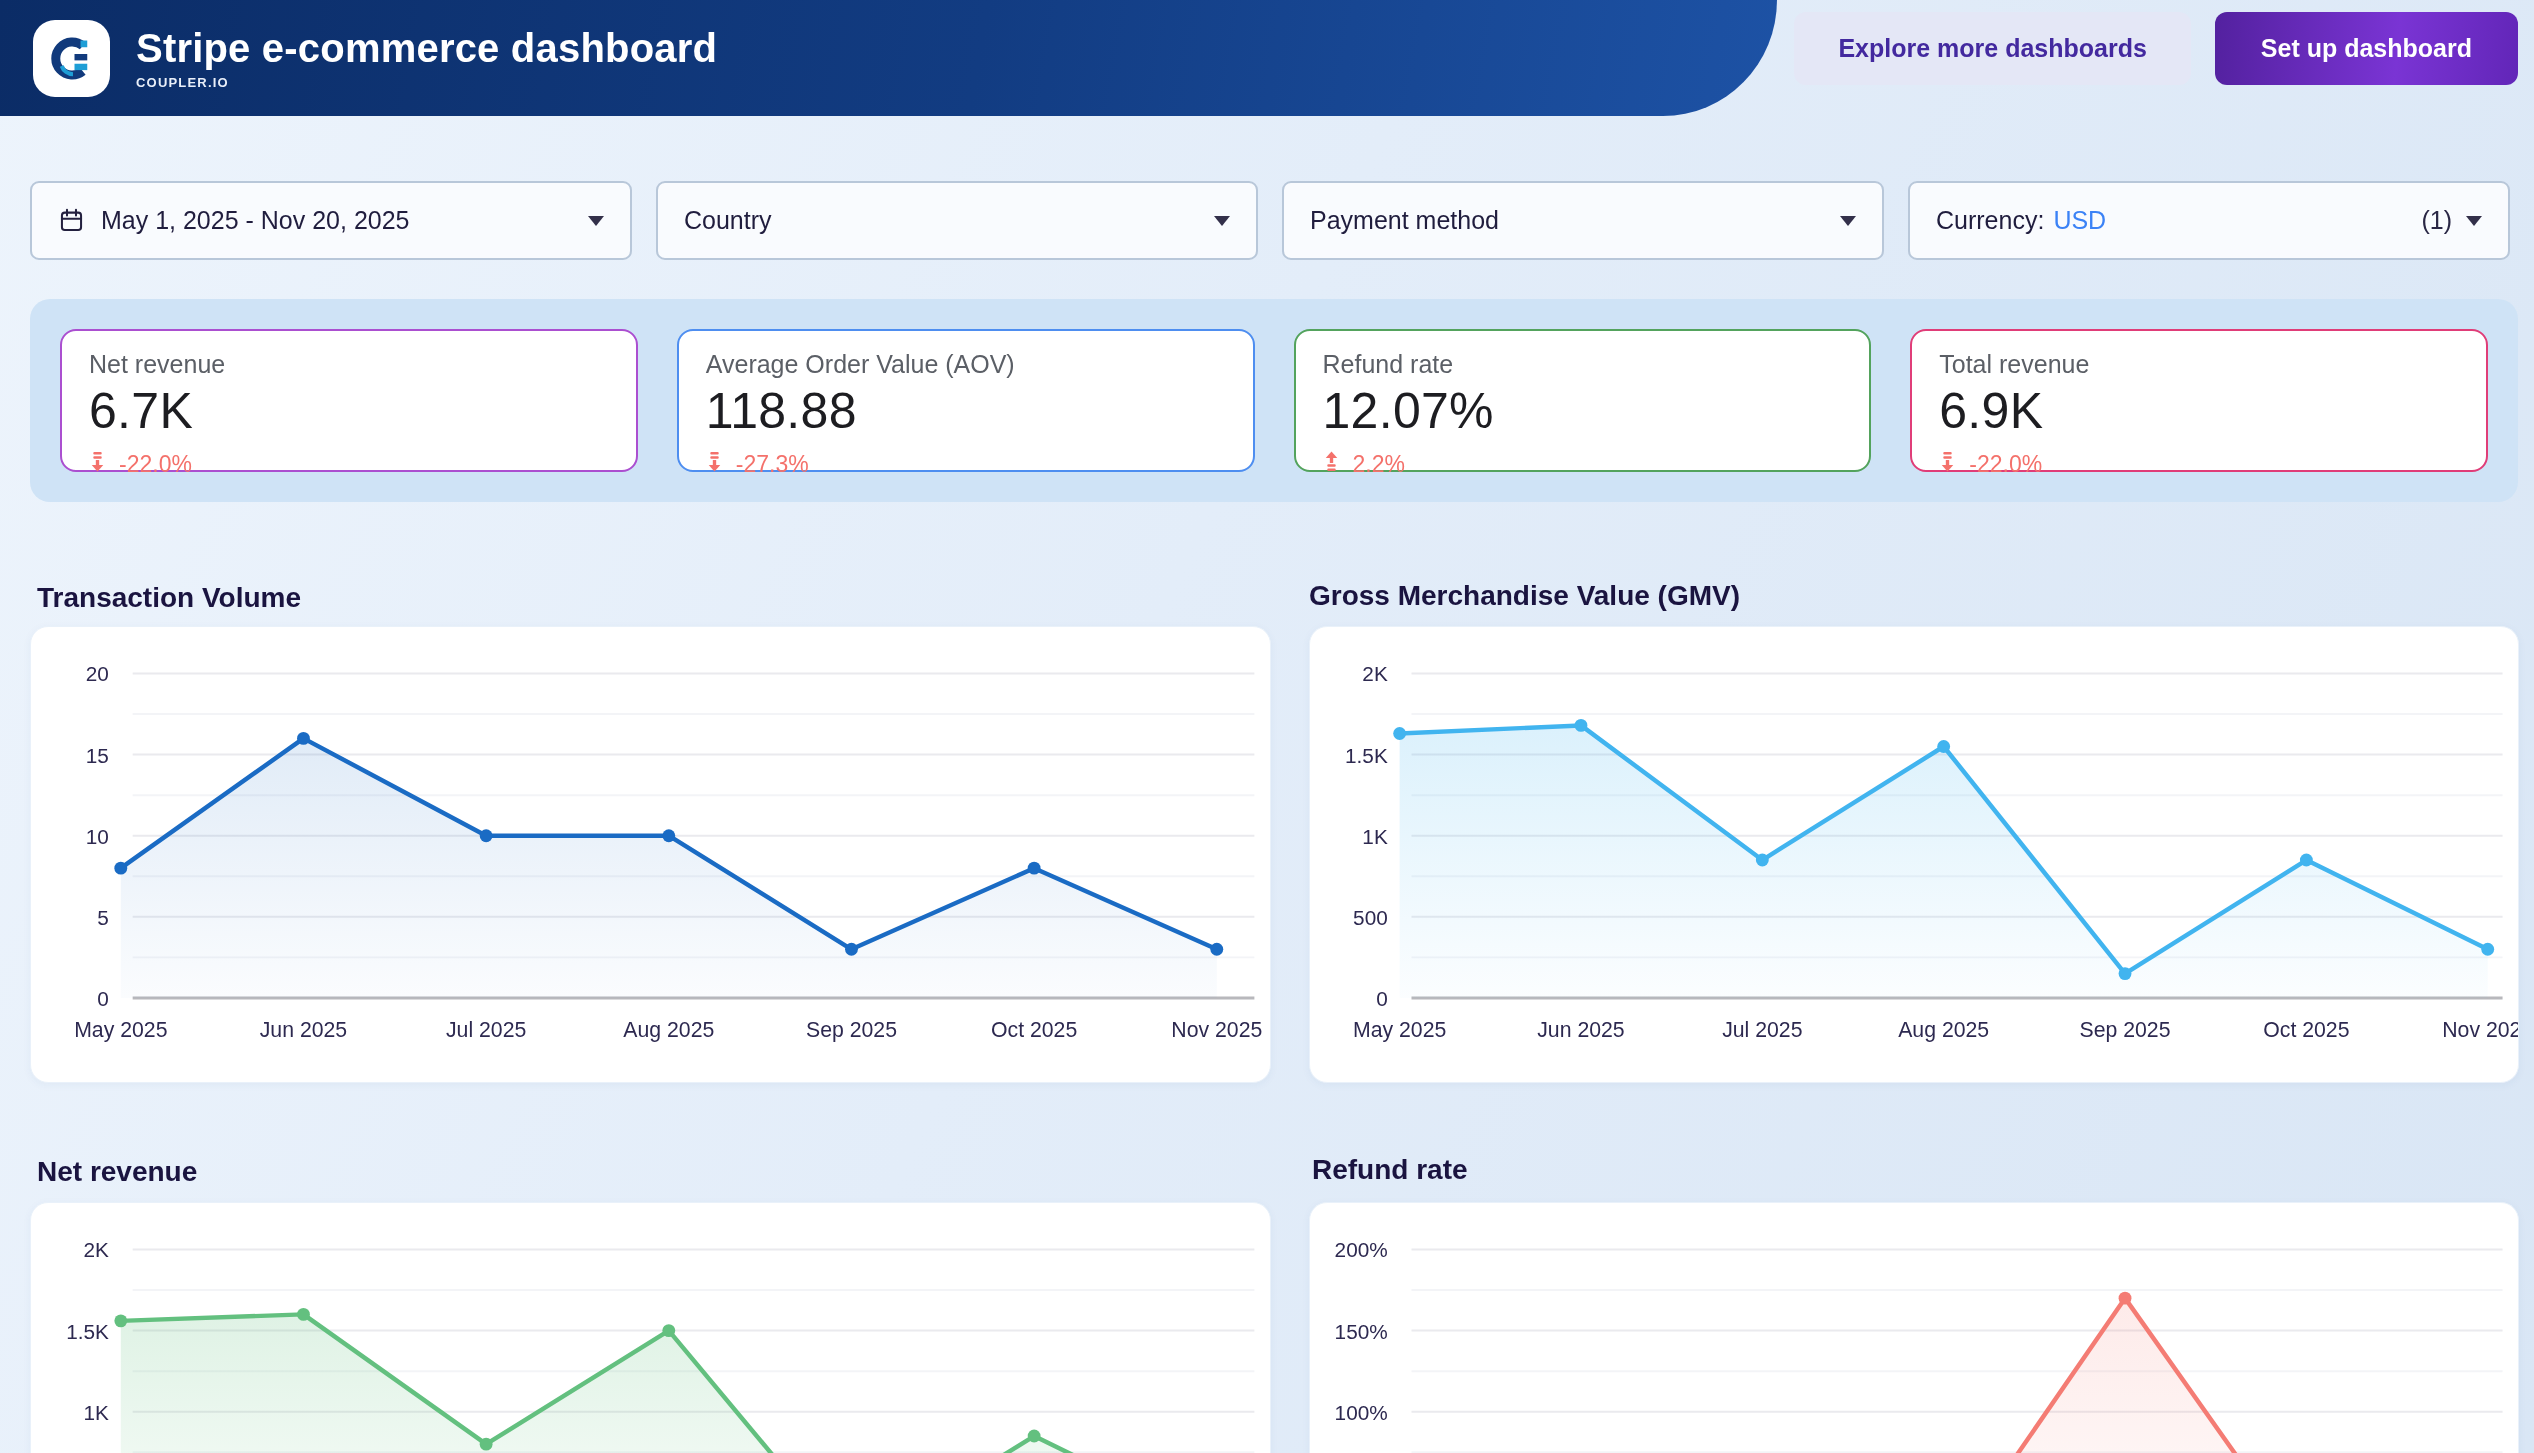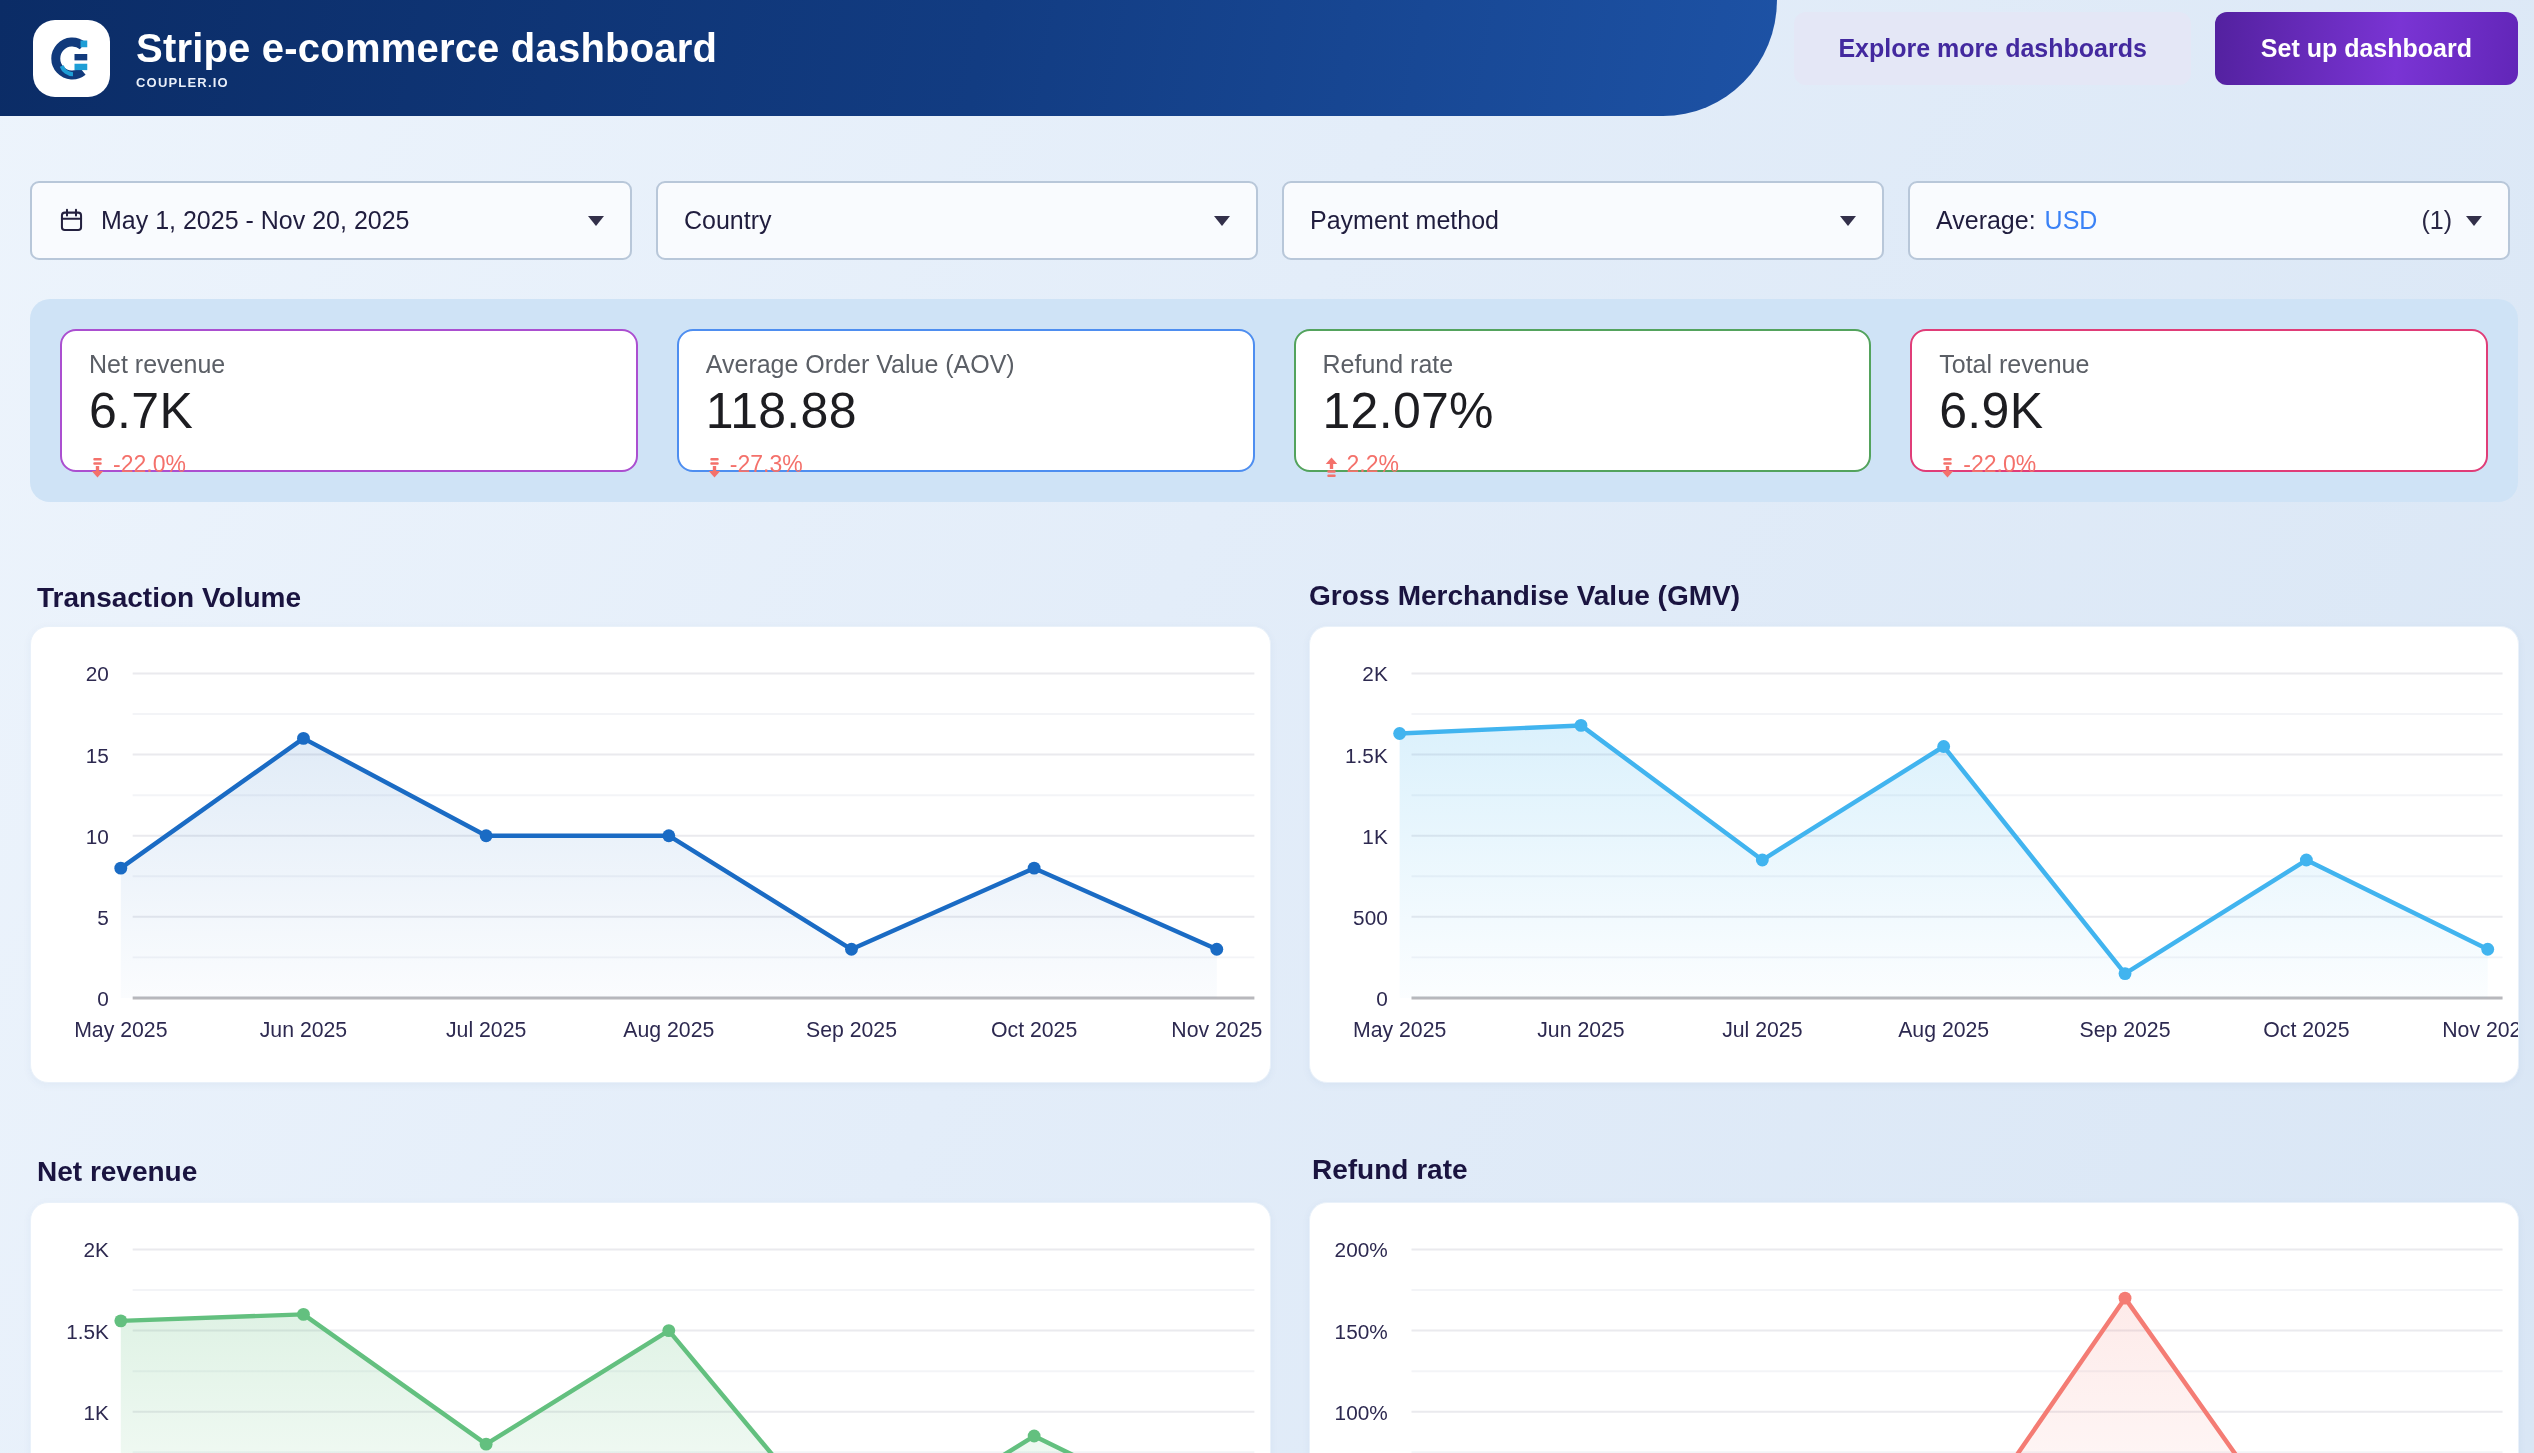--- a/index.html
+++ b/index.html
@@ -37,21 +37,21 @@
           border-top:10px solid #33304a; margin-left:14px; flex:0 0 auto; }
   .cal-icon{ margin-right:16px; flex:0 0 auto; }
   .curr-value{ margin-left:9px; color:#3b82f6; }
   .curr-count{ color:#2a2745; margin-left:12px; }
   
   .kpi-strip{ position:absolute; top:299px; left:30px; right:16px; height:203px;
     background:#cfe3f6; border-radius:20px; display:flex; gap:39px; padding:30px; }
   .kpi-card{ flex:1; background:#fff; border:2.5px solid #999; border-radius:16px; padding:19px 27px; }
   .kpi-label{ font-size:25px; color:#5b5f66; }
   .kpi-value{ font-size:50px; color:#1d1d21; margin-top:3px; letter-spacing:0.3px; }
-  .kpi-change{ margin-top:11px; display:flex; align-items:flex-end; gap:7px;
+  .kpi-change{ margin-top:11px; display:flex; align-items:flex-start; gap:13px;
                font-size:23px; color:#f4716b; }
   .kpi-arrow{ flex:0 0 auto; }
   
   .section-title{ position:absolute; font-size:28px; font-weight:700; color:#1a1440; }
   .chart-card{ position:absolute; height:457px; background:#fff; border:1px solid #e9f1fa;
     border-radius:18px; box-shadow:0 2px 8px rgba(30,70,130,.05); overflow:hidden; }
   .chart-card svg{ display:block; }
   #title-0{ top:582px; left:37px; }    #title-1{ top:580px; left:1309px; }
   #title-2{ top:1156px; left:37px; }   #title-3{ top:1154px; left:1312px; }
   #card-0{ top:626px; left:30px;  width:1241px; }
@@ -95,21 +95,21 @@
   </div>
   <div class="dropdown">
     <span class="grow">Country</span>
     <span class="caret"></span>
   </div>
   <div class="dropdown">
     <span class="grow">Payment method</span>
     <span class="caret"></span>
   </div>
   <div class="dropdown">
-    <span>Average:</span>
+    <span>Currency:</span>
     <span class="curr-value grow">USD</span>
     <span class="curr-count">(1)</span>
     <span class="caret"></span>
   </div>
 </div>
 
 <div class="kpi-strip">
   <div class="kpi-card" style="border-color: rgb(171, 79, 208);">
     <div class="kpi-label">Net revenue</div>
     <div class="kpi-value">6.7K</div>

